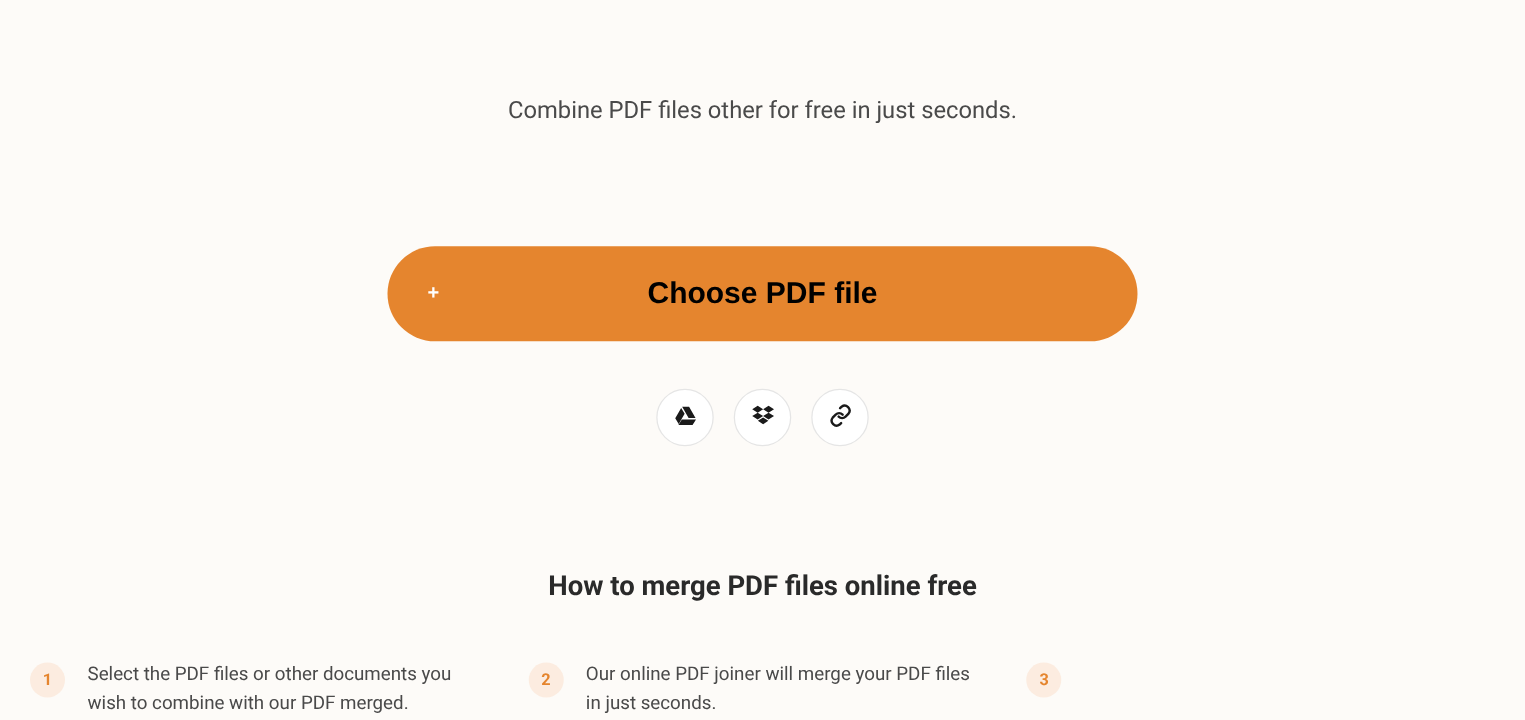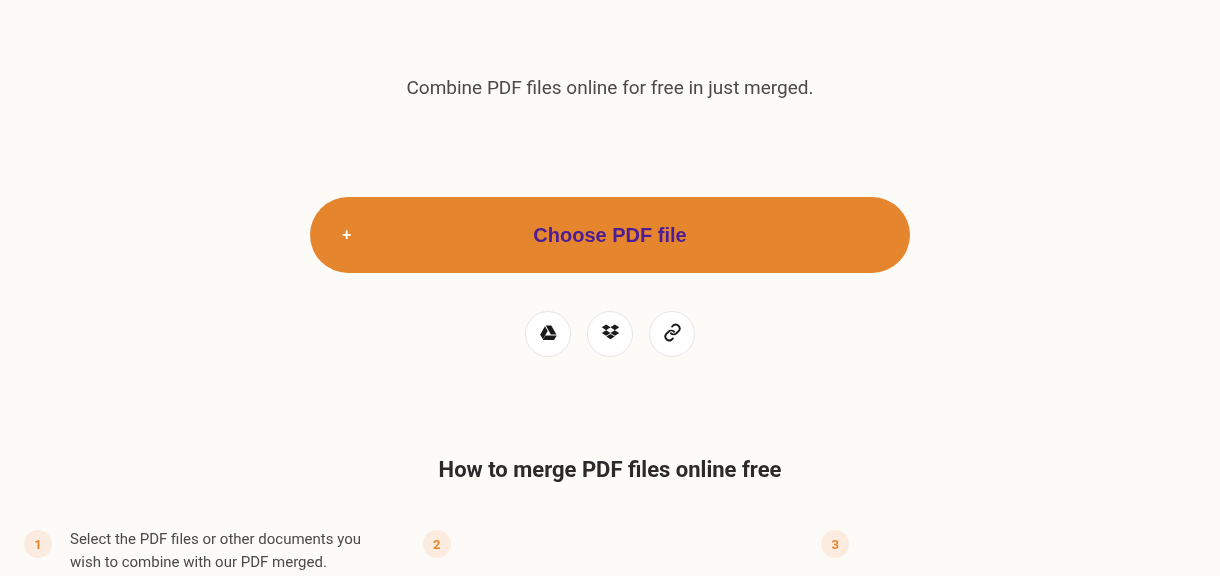--- a/index.html
+++ b/index.html
@@ -41,22 +41,22 @@
       margin-bottom: 38px;
     }
     .choose-btn .plus {
       position: absolute;
       left: 32px;
       color: #fff;
       font-size: 16px;
       font-weight: 700;
     }
     .choose-btn .label {
-      color: #4c1d95;
-      font-size: 20px;
+      color: #000000;
+      font-size: 24px;
       font-weight: 700;
     }
     .icon-row {
       display: flex;
       gap: 16px;
       margin-bottom: 100px;
     }
     .icon-btn {
       width: 46px;
       height: 46px;
@@ -109,21 +109,21 @@
       font-size: 15px;
       line-height: 1.55;
       padding-right: 10px;
     }
   </style>
 </head>
 <body>
 
 <div class="container">
 
-  <div class="subtitle">Combine PDF files online for free in just merged.</div>
+  <div class="subtitle">Combine PDF files other for free in just seconds.</div>
 
   <button class="choose-btn">
     <span class="plus">+</span>
     <span class="label">Choose PDF file</span>
   </button>
 
   <div class="icon-row">
     <button class="icon-btn">
       <span>
         <svg viewBox="0 0 24 24">
@@ -150,19 +150,20 @@
 
   <div class="section-title">How to merge PDF files online free</div>
 
   <div class="steps">
     <div class="step">
       <div class="step-num">1</div>
       <div class="step-text">Select the PDF files or other documents you wish to combine with our PDF merged.</div>
     </div>
     <div class="step">
       <div class="step-num">2</div>
+      <div class="step-text">Our online PDF joiner will merge your PDF files in just seconds.</div>
     </div>
     <div class="step">
       <div class="step-num">3</div>
     </div>
   </div>
 
 </div>
 
 </body></html>

